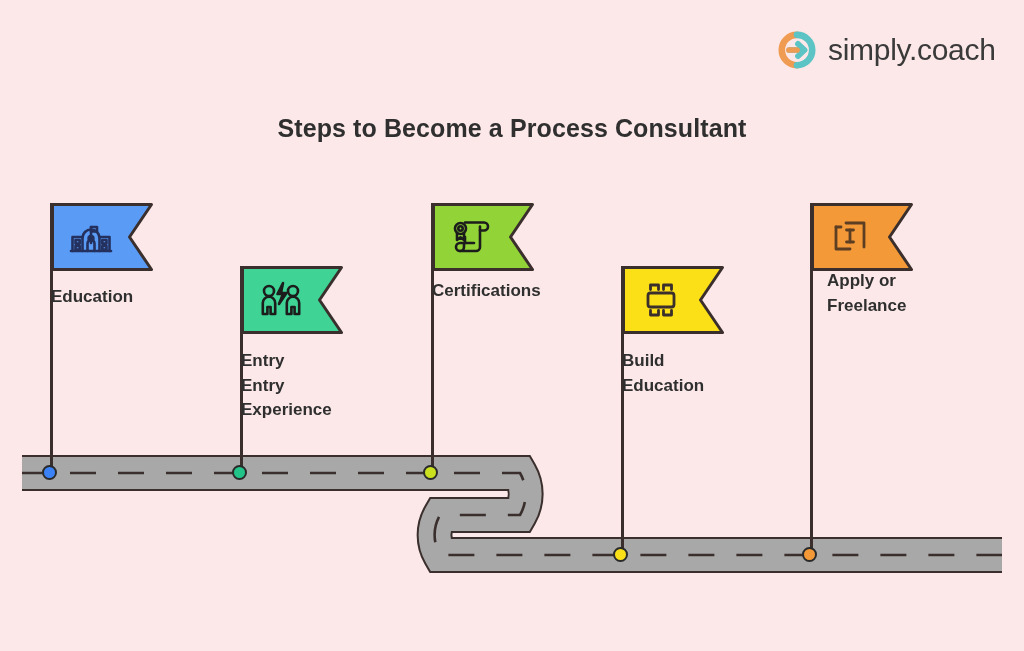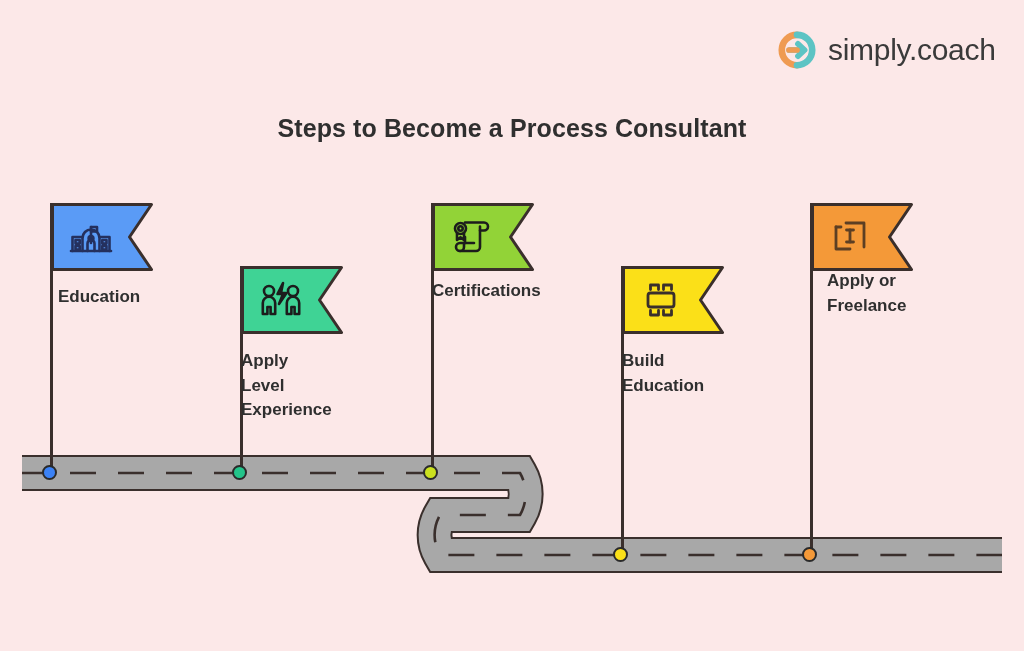--- a/index.html
+++ b/index.html
@@ -143,37 +143,37 @@
       <path d="M2.5 34 V20 h10"></path>
       <path d="M39.5 34 V20 h-10"></path>
       <rect x="5.5" y="23" width="4.2" height="3.6"></rect>
       <rect x="5.5" y="29" width="4.2" height="3.6"></rect>
       <rect x="32.3" y="23" width="4.2" height="3.6"></rect>
       <rect x="32.3" y="29" width="4.2" height="3.6"></rect>
       <path d="M1 34 H41"></path>
     </g>
           </g>
         </svg>
-        <div class="flag-label" style="top: 82px; padding-left: 7px;">Education</div>
+        <div class="flag-label" style="top: 82px;">Education</div>
       </div>
       <div class="milestone" style="left: 240px; top: 266px;">
         <div class="pole" style="height: 207px;"></div>
         <svg class="flag-svg" width="102" height="68" viewBox="0 0 102 68">
           <path d="M1.5 1.5 H100.5 L78.5 34 L100.5 66.5 H1.5 Z" fill="#3fd395" stroke="#3a2f2c" stroke-width="3" stroke-linejoin="round"></path>
      <g transform="translate(19, 14) scale(1.0)">
     <g fill="none" stroke="#1c1c1c" stroke-width="2.6" stroke-linejoin="round" stroke-linecap="round">
       <circle cx="9" cy="11" r="5"></circle>
       <path d="M2.8 34 V23 a6.2 6.2 0 0 1 12.4 0 V34 h-4.6 v-7 h-3.2 v7 z"></path>
       <circle cx="33" cy="11" r="5"></circle>
       <path d="M26.8 34 V23 a6.2 6.2 0 0 1 12.4 0 V34 h-4.6 v-7 h-3.2 v7 z"></path>
       <path d="M23 3 L17.5 14 h5.5 L19 24 l7.5 -11 H21 z"></path>
     </g>
           </g>
         </svg>
-        <div class="flag-label" style="top: 83px;">Apply Level
+        <div class="flag-label" style="top: 83px;">Entry Entry
 Experience</div>
       </div>
       <div class="milestone" style="left: 431px; top: 203px;">
         <div class="pole" style="height: 270px;"></div>
         <svg class="flag-svg" width="102" height="68" viewBox="0 0 102 68">
           <path d="M1.5 1.5 H100.5 L78.5 34 L100.5 66.5 H1.5 Z" fill="#92d337" stroke="#3a2f2c" stroke-width="3" stroke-linejoin="round"></path>
      <g transform="translate(19, 14) scale(1.0)">
     <g fill="none" stroke="#1c1c1c" stroke-width="2.6" stroke-linejoin="round" stroke-linecap="round">
       <path d="M14 5.5 H33 a4 4 0 0 1 0 8 h-4"></path>
       <path d="M29 9.5 V30 a4 4 0 0 1 -4 4 H9 a4 4 0 0 0 4 -4 v-3.5"></path>

